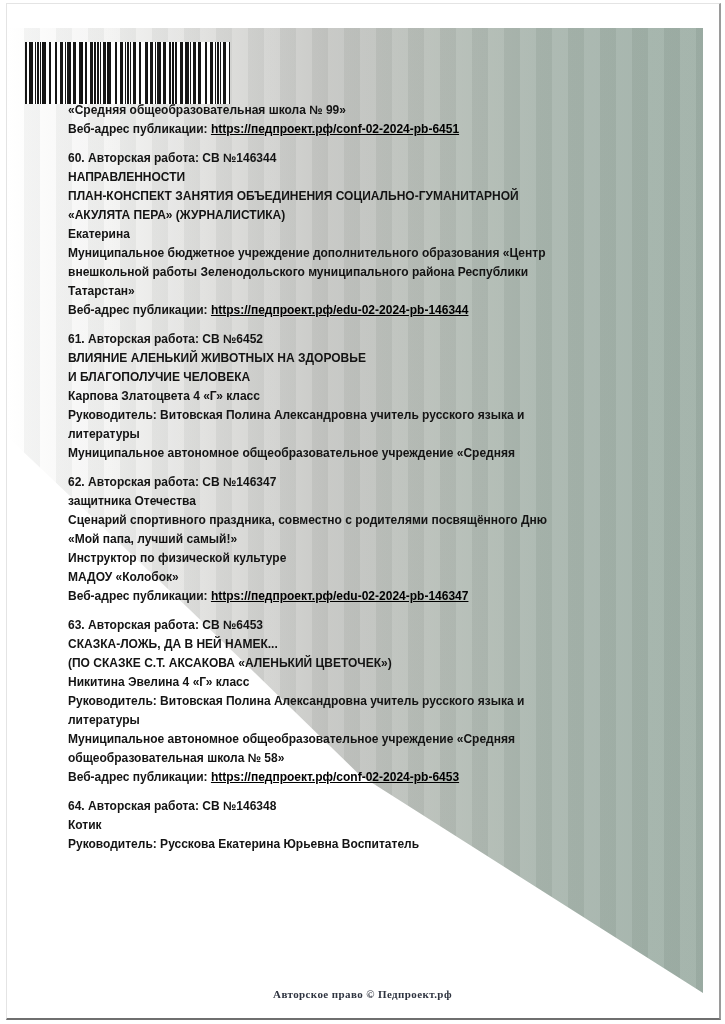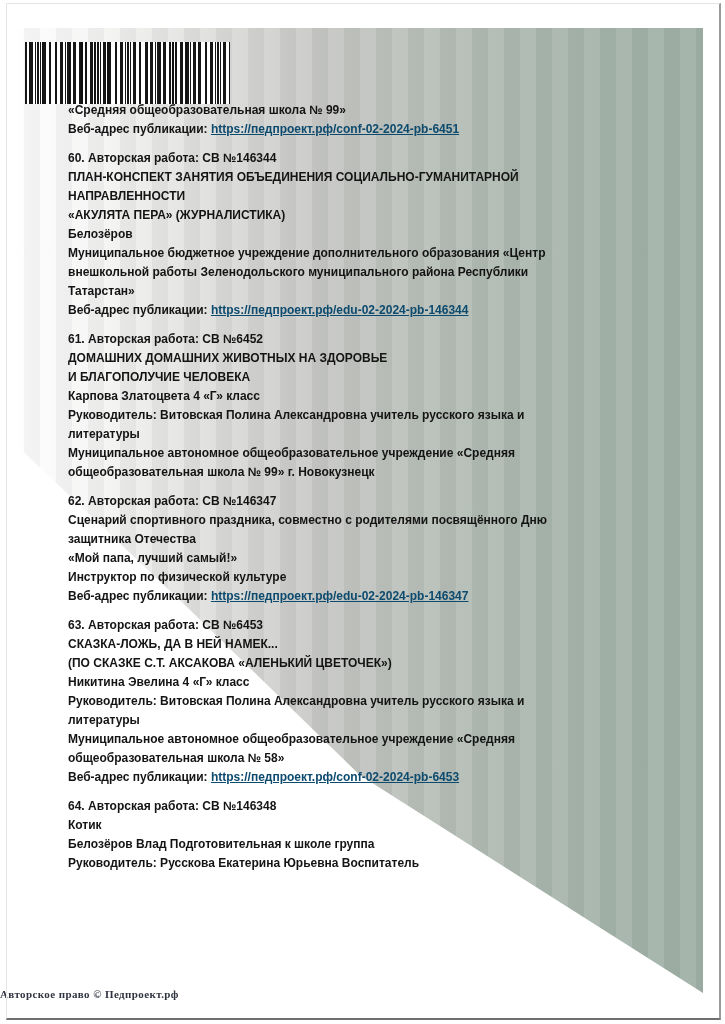--- a/index.html
+++ b/index.html
@@ -38,80 +38,79 @@
       repeating-linear-gradient(90deg,#161616 0 1px,transparent 1px 5px),
       repeating-linear-gradient(90deg,transparent 0 4px,#101010 4px 6px,transparent 6px 13px);
     z-index:2;
   }
   .content{
     position:absolute;left:68px;top:101px;width:600px;z-index:3;
     font-size:12px;line-height:19px;font-weight:700;color:#141414;
   }
   .entry{margin-bottom:10px;}
   .line{white-space:pre-wrap;}
-  a.pub-link{color:#0c4a6e;text-decoration:underline;font-weight:700;cursor:pointer;}
+  a.pub-link{color:#000000;text-decoration:underline;font-weight:700;cursor:pointer;}
   .footer{
     position:absolute;left:0;right:0;top:988px;z-index:3;
-    font-family:"Liberation Serif",serif;
+    text-align:center;font-family:"Liberation Serif",serif;
     font-size:11px;font-weight:700;color:#2f3440;letter-spacing:0.4px;
   }
 </style>
 </head>
 <body>
 
 <div class="stage">
   <div class="bg-gradient"></div>
   <div class="page-frame"></div>
   <div class="barcode"></div>
   <div class="content">
       <div class="entry">
         <div class="line">«Средняя общеобразовательная школа № 99»</div>
         <div class="line"><span>Веб-адрес публикации: </span><a class="pub-link" href="#">https://педпроект.рф/conf-02-2024-pb-6451</a></div>
       </div>
       <div class="entry">
         <div class="line">60. Авторская работа: СВ №146344</div>
+        <div class="line">НАПРАВЛЕННОСТИ</div>
         <div class="line">ПЛАН-КОНСПЕКТ ЗАНЯТИЯ ОБЪЕДИНЕНИЯ СОЦИАЛЬНО-ГУМАНИТАРНОЙ</div>
-        <div class="line">НАПРАВЛЕННОСТИ</div>
         <div class="line">«АКУЛЯТА ПЕРА» (ЖУРНАЛИСТИКА)</div>
-        <div class="line">Белозёров</div>
+        <div class="line">Екатерина</div>
         <div class="line">Муниципальное бюджетное учреждение дополнительного образования «Центр</div>
         <div class="line">внешкольной работы Зеленодольского муниципального района Республики</div>
         <div class="line">Татарстан»</div>
         <div class="line"><span>Веб-адрес публикации: </span><a class="pub-link" href="#">https://педпроект.рф/edu-02-2024-pb-146344</a></div>
       </div>
       <div class="entry">
         <div class="line">61. Авторская работа: СВ №6452</div>
-        <div class="line">ДОМАШНИХ ДОМАШНИХ ЖИВОТНЫХ НА ЗДОРОВЬЕ</div>
+        <div class="line">ВЛИЯНИЕ АЛЕНЬКИЙ ЖИВОТНЫХ НА ЗДОРОВЬЕ</div>
         <div class="line">И БЛАГОПОЛУЧИЕ ЧЕЛОВЕКА</div>
         <div class="line">Карпова Златоцвета 4 «Г» класс</div>
         <div class="line">Руководитель: Витовская Полина Александровна учитель русского языка и</div>
         <div class="line">литературы</div>
         <div class="line">Муниципальное автономное общеобразовательное учреждение «Средняя</div>
-        <div class="line">общеобразовательная школа № 99» г. Новокузнецк</div>
       </div>
       <div class="entry">
         <div class="line">62. Авторская работа: СВ №146347</div>
+        <div class="line">защитника Отечества</div>
         <div class="line">Сценарий спортивного праздника, совместно с родителями посвящённого Дню</div>
-        <div class="line">защитника Отечества</div>
         <div class="line">«Мой папа, лучший самый!»</div>
         <div class="line">Инструктор по физической культуре</div>
+        <div class="line">МАДОУ «Колобок»</div>
         <div class="line"><span>Веб-адрес публикации: </span><a class="pub-link" href="#">https://педпроект.рф/edu-02-2024-pb-146347</a></div>
       </div>
       <div class="entry">
         <div class="line">63. Авторская работа: СВ №6453</div>
         <div class="line">СКАЗКА-ЛОЖЬ, ДА В НЕЙ НАМЕК...</div>
         <div class="line">(ПО СКАЗКЕ С.Т. АКСАКОВА «АЛЕНЬКИЙ ЦВЕТОЧЕК»)</div>
         <div class="line">Никитина Эвелина 4 «Г» класс</div>
         <div class="line">Руководитель: Витовская Полина Александровна учитель русского языка и</div>
         <div class="line">литературы</div>
         <div class="line">Муниципальное автономное общеобразовательное учреждение «Средняя</div>
         <div class="line">общеобразовательная школа № 58»</div>
         <div class="line"><span>Веб-адрес публикации: </span><a class="pub-link" href="#">https://педпроект.рф/conf-02-2024-pb-6453</a></div>
       </div>
       <div class="entry">
         <div class="line">64. Авторская работа: СВ №146348</div>
         <div class="line">Котик</div>
-        <div class="line">Белозёров Влад Подготовительная к школе группа</div>
         <div class="line">Руководитель: Русскова Екатерина Юрьевна Воспитатель</div>
       </div>
     </div>
   <div class="footer">Авторское право © Педпроект.рф</div>
 </div>
 
 </body></html>

